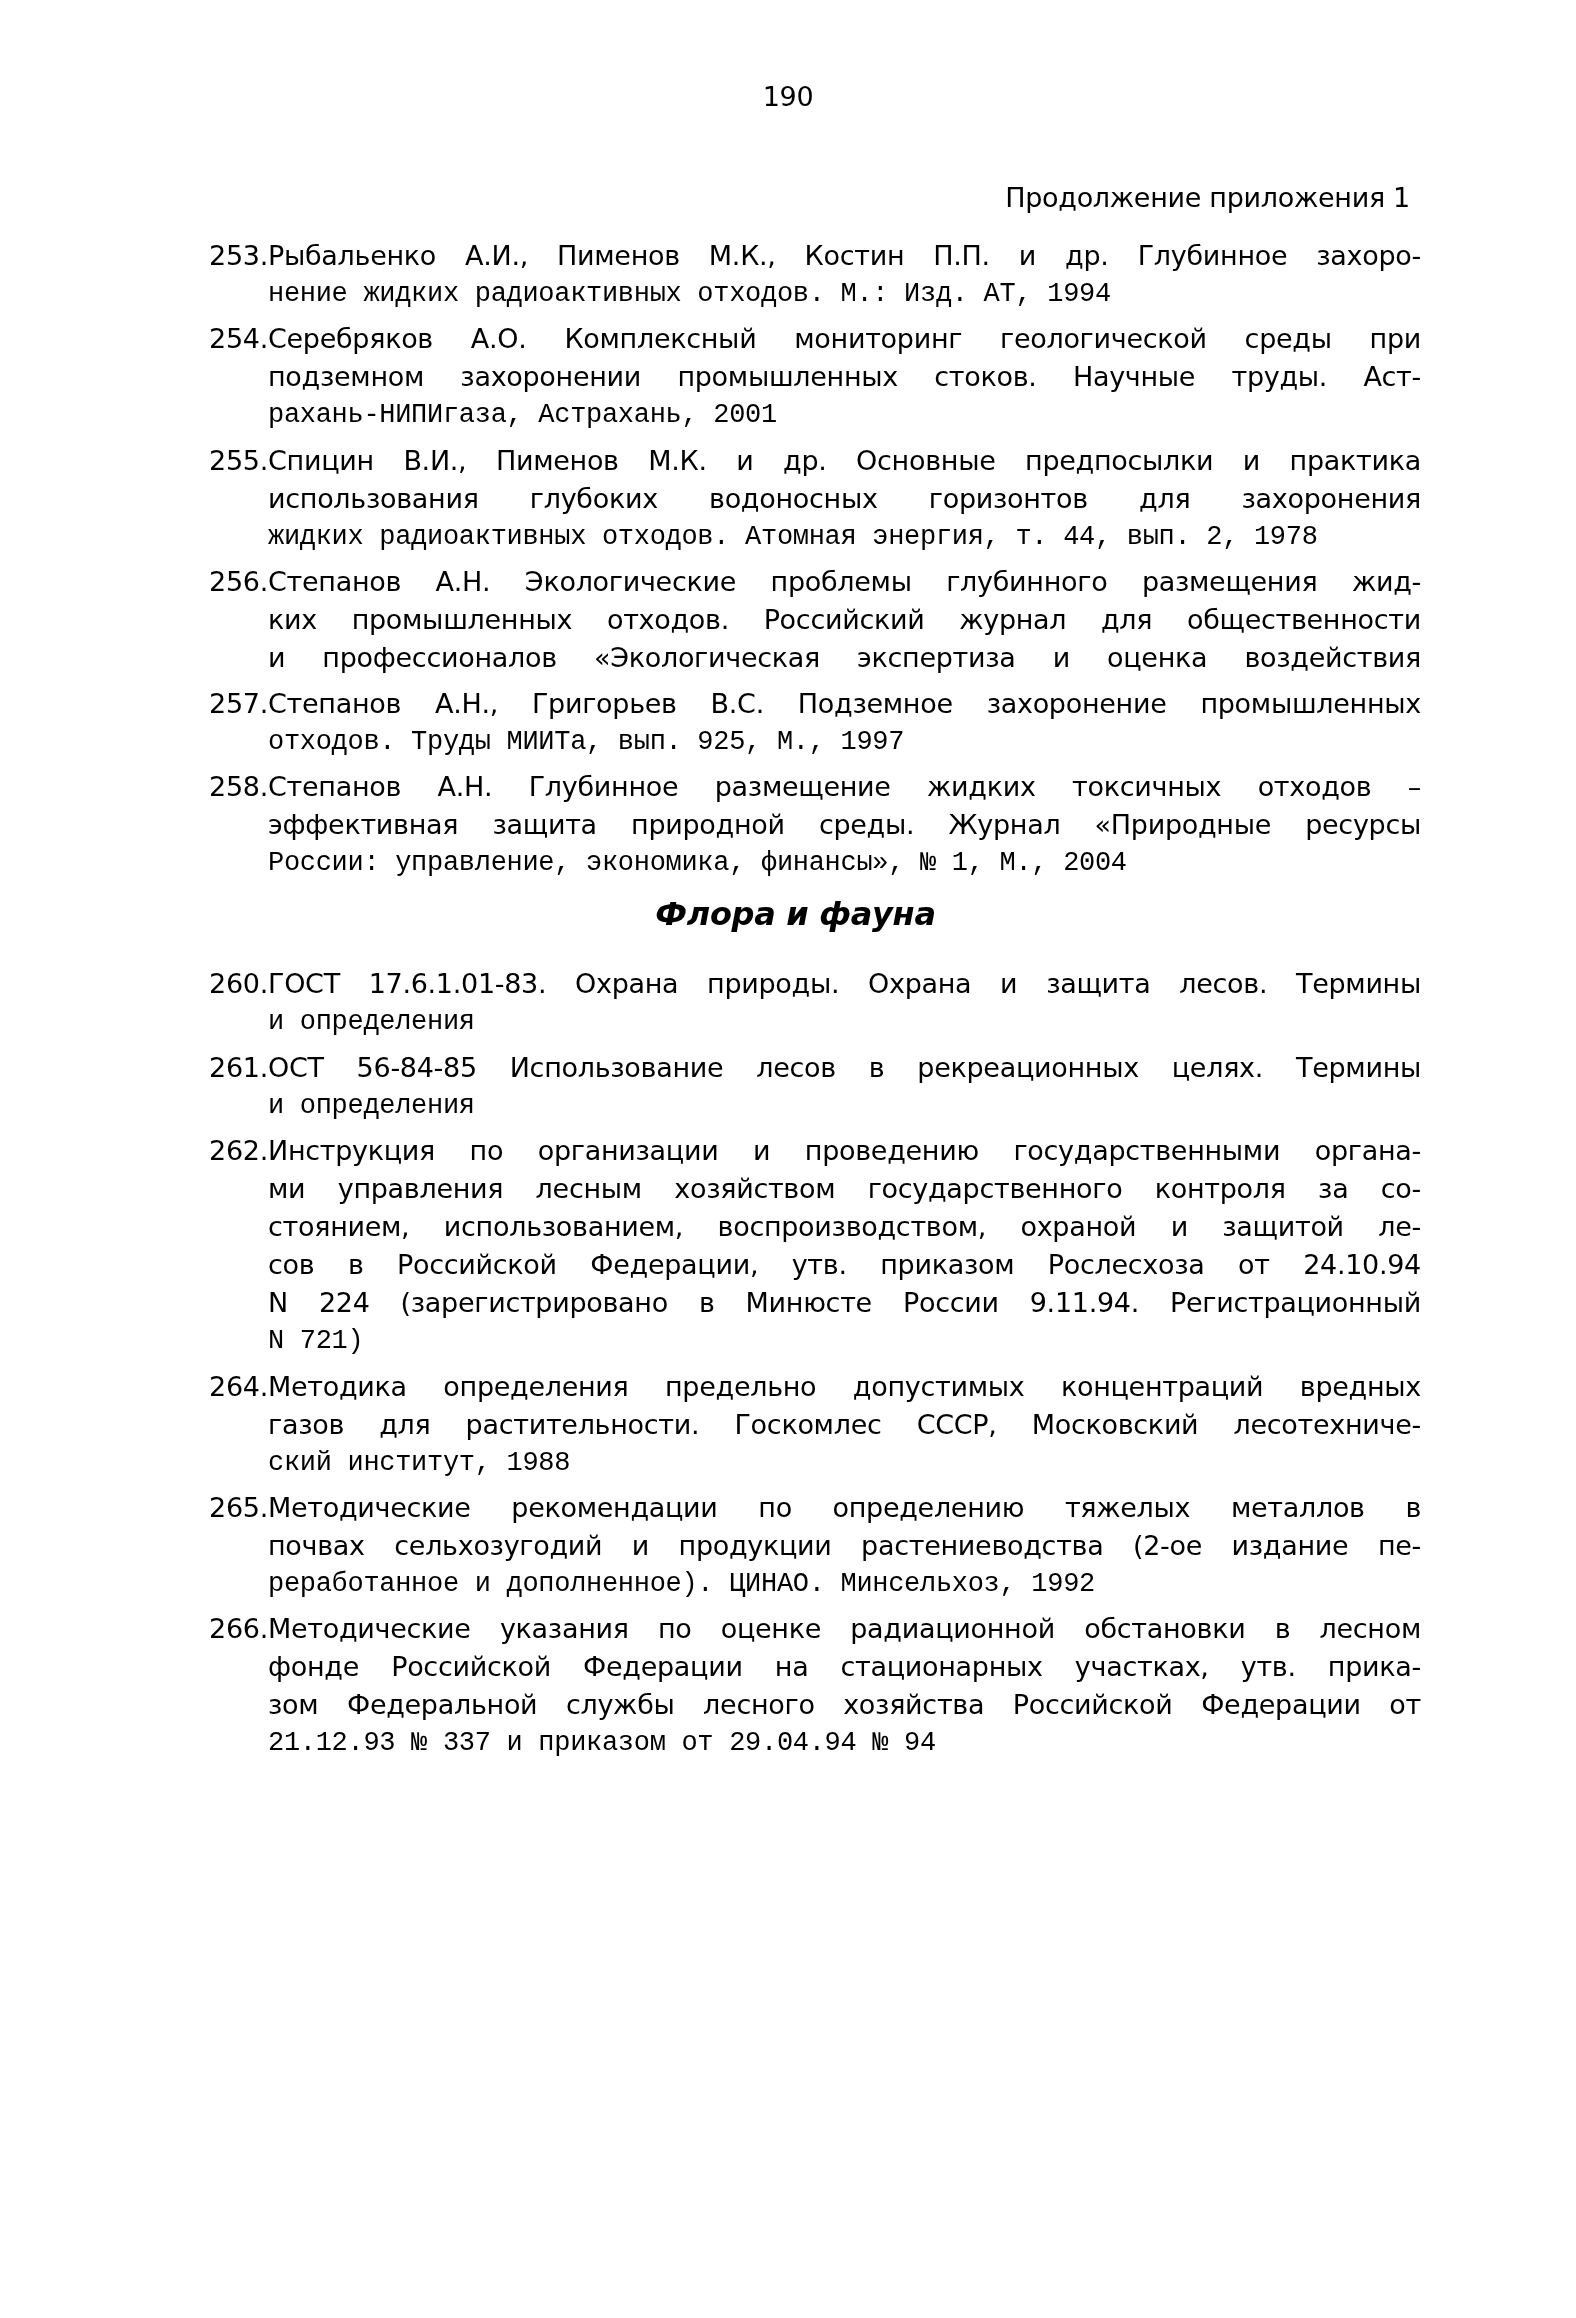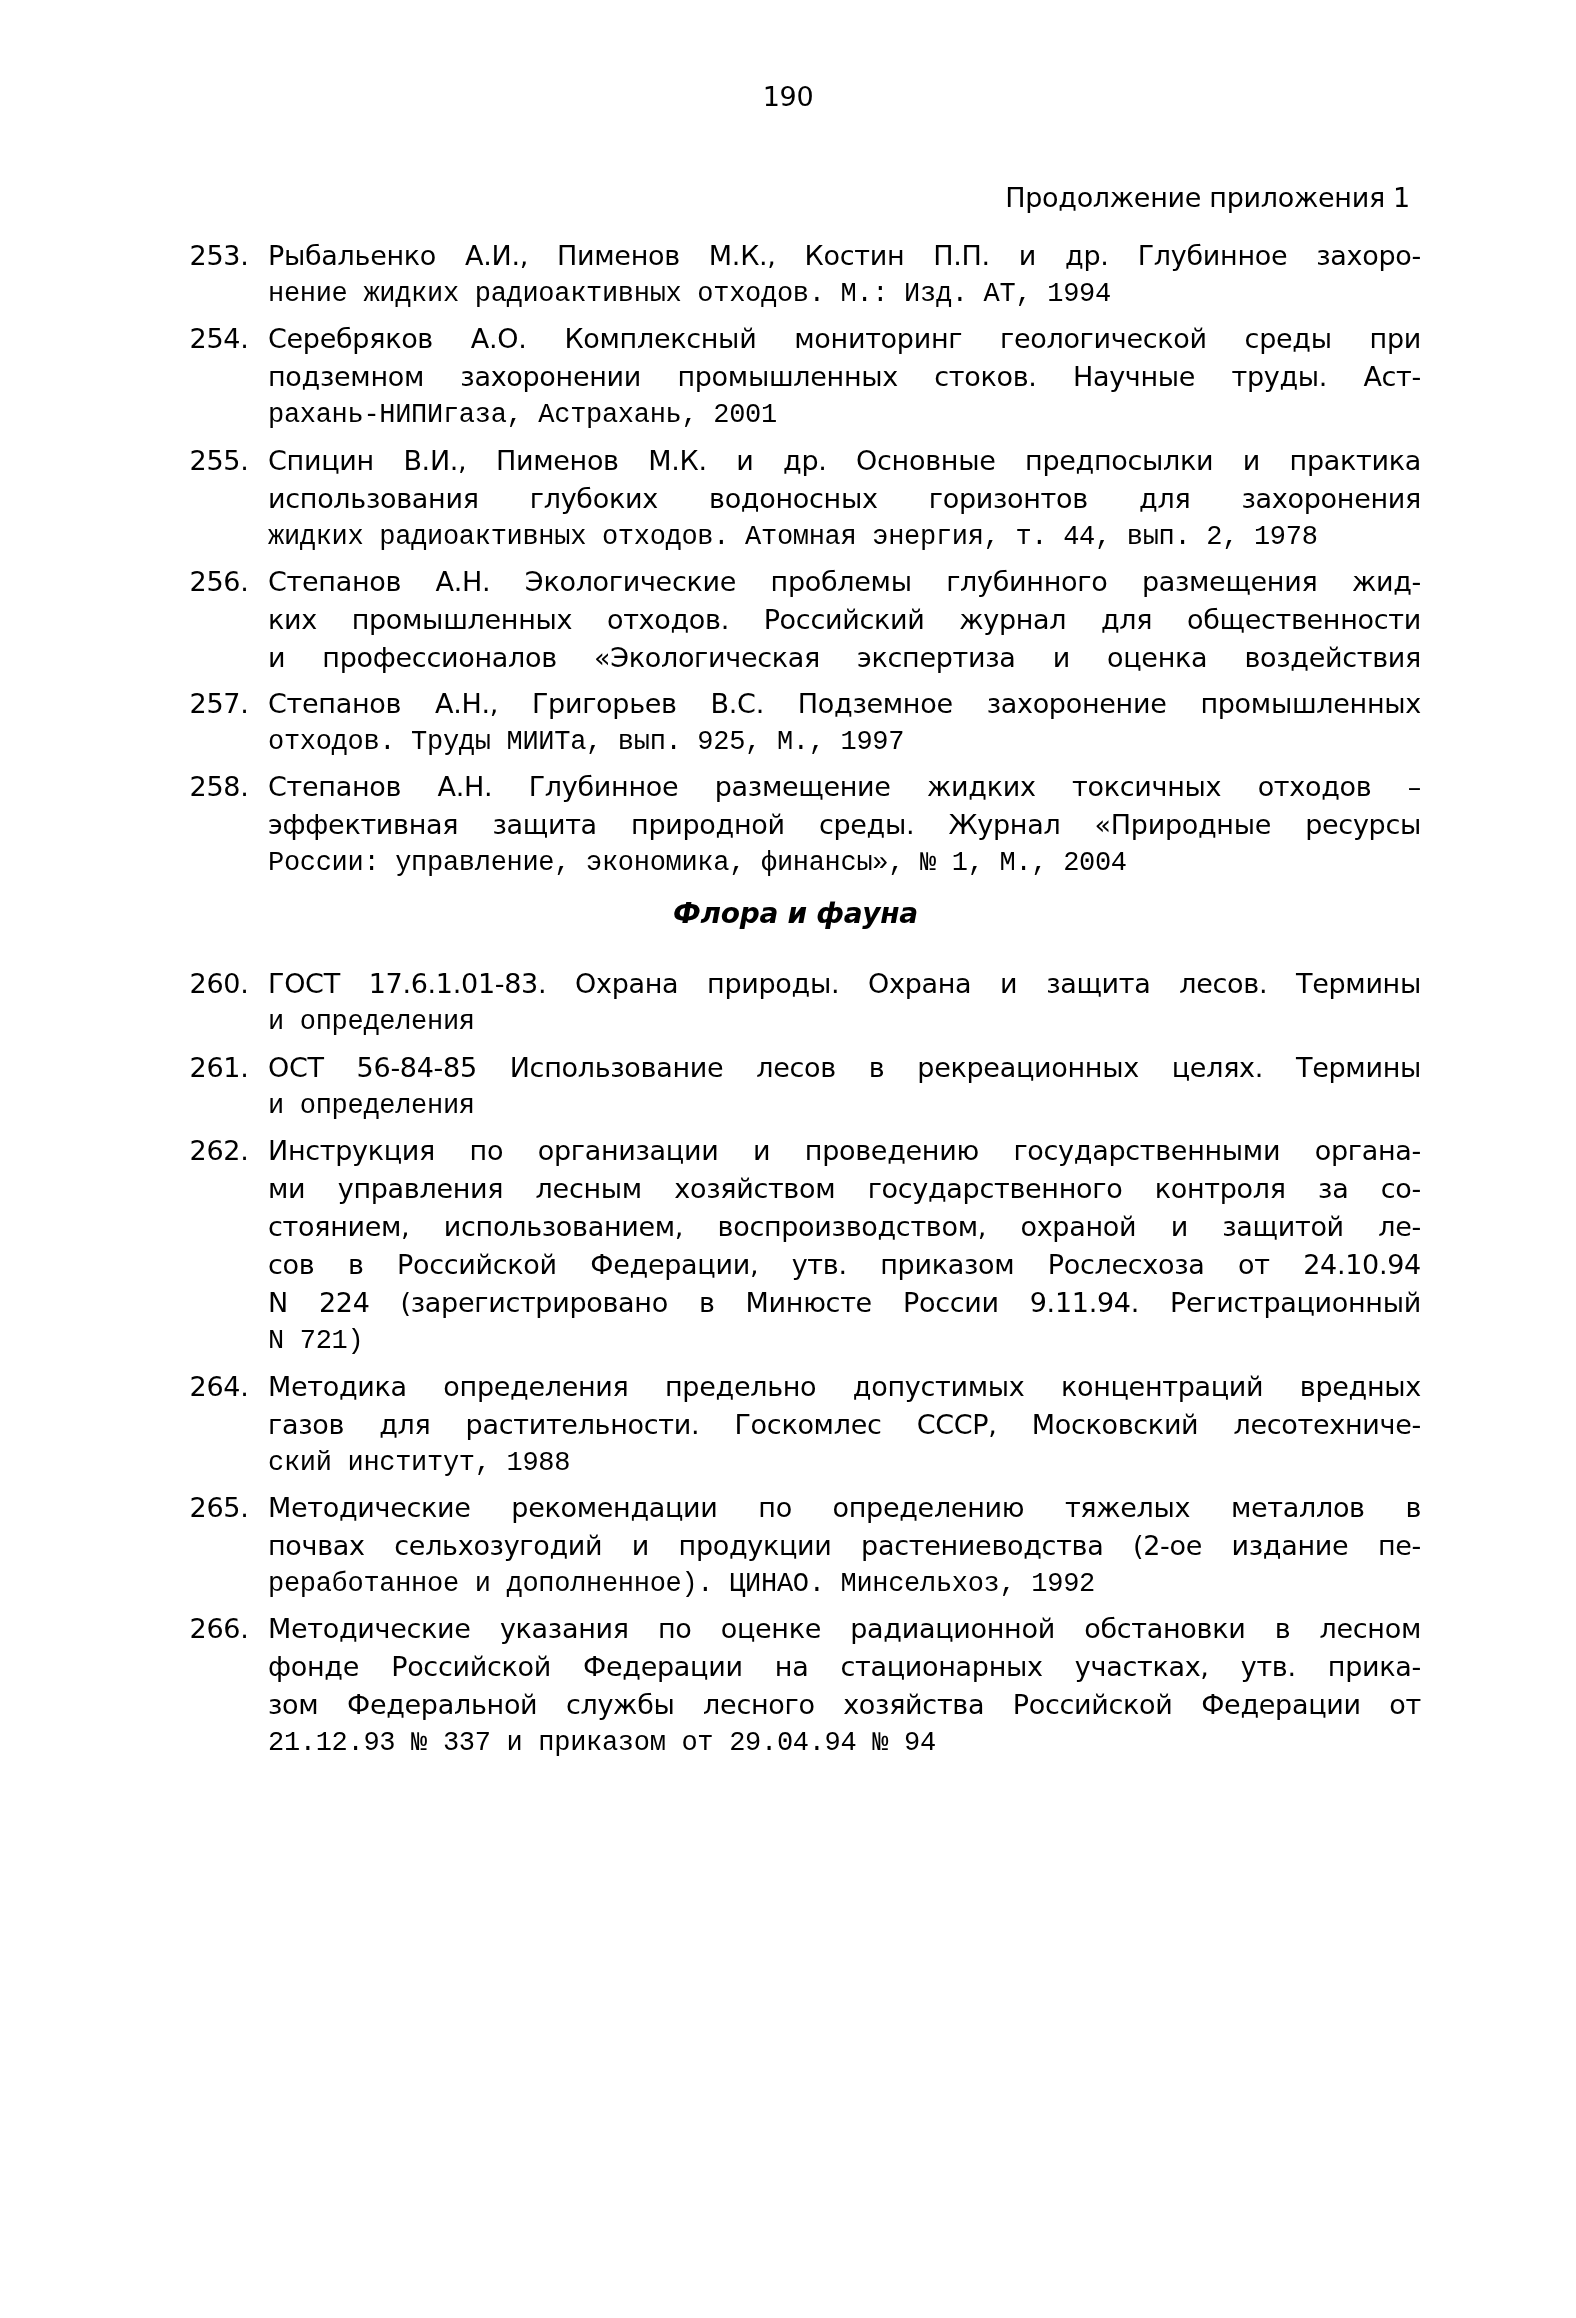--- a/index.html
+++ b/index.html
@@ -40,40 +40,40 @@
     font-size: 27px;
     line-height: 38px;
     letter-spacing: -0.3px;
   }
   .ref-item {
     display: flex;
     margin-bottom: 7.4px;
   }
   .ref-num {
     flex: 0 0 98px;
-    text-align: center;
+    text-align: right;
   }
   .ref-body {
     flex: 1 1 auto;
     min-width: 0;
   }
   .ref-line {
     text-align: justify;
     text-align-last: justify;
   }
   .ref-line.last {
     text-align: left;
     text-align-last: left;
     font-family: Liberation Mono, monospace;
   }
   .section-heading {
     text-align: center;
     font-weight: bold;
     font-style: italic;
-    font-size: 28px;
+    font-size: 32px;
     margin: 13.5px 0 32px 0;
     line-height: 38px;
   }
 </style>
 </head>
 <body>
 
 <div class="page">
   <div class="page-number">190</div>
   <div class="continuation">Продолжение приложения 1</div>

